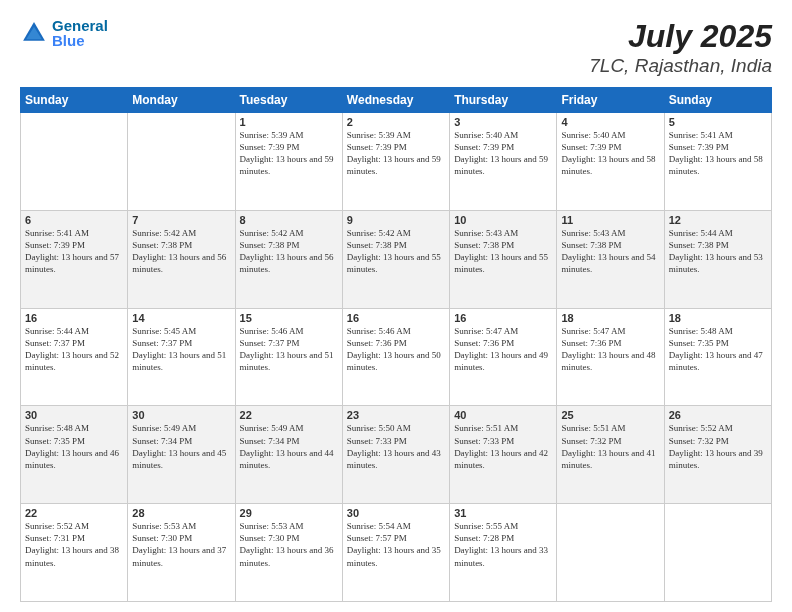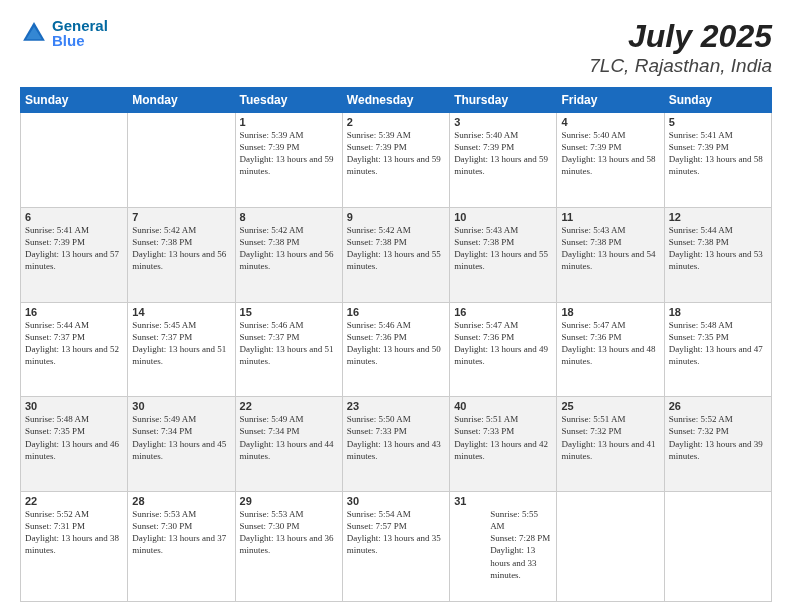--- a/index.html
+++ b/index.html
@@ -330,21 +330,21 @@
 Daylight: 13 hours and 36 minutes.</div>
           </td>
           <td>
             <span class="day-num">30</span>
             <div class="day-info" style="white-space: pre-line;">Sunrise: 5:54 AM
 Sunset: 7:57 PM
 Daylight: 13 hours and 35 minutes.</div>
           </td>
           <td>
             <span class="day-num">31</span>
-            <div class="day-info" style="white-space: pre-line; margin-left: 36px;">Sunrise: 5:55 AM
+            <div class="day-info" style="white-space: pre-line;">Sunrise: 5:55 AM
 Sunset: 7:28 PM
 Daylight: 13 hours and 33 minutes.</div>
           </td>
           <td class="empty"></td>
           <td class="empty"></td>
         </tr>
       </tbody>
   </table>
 </div>
 

